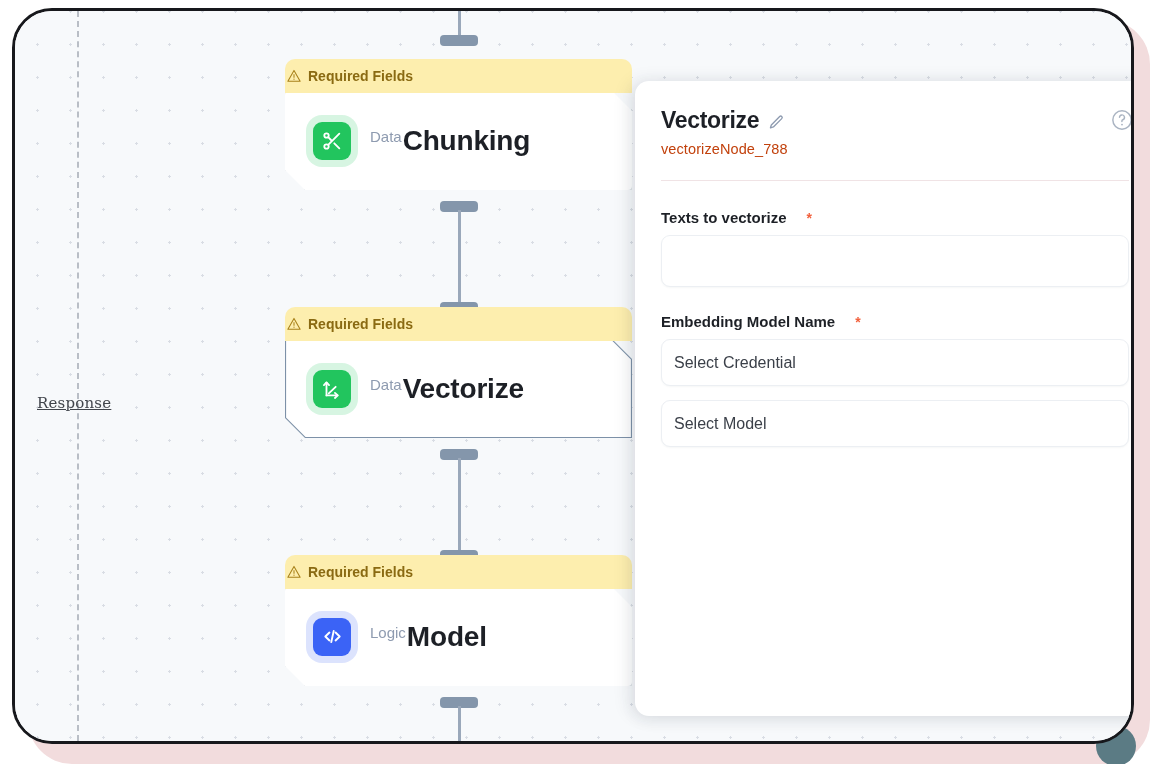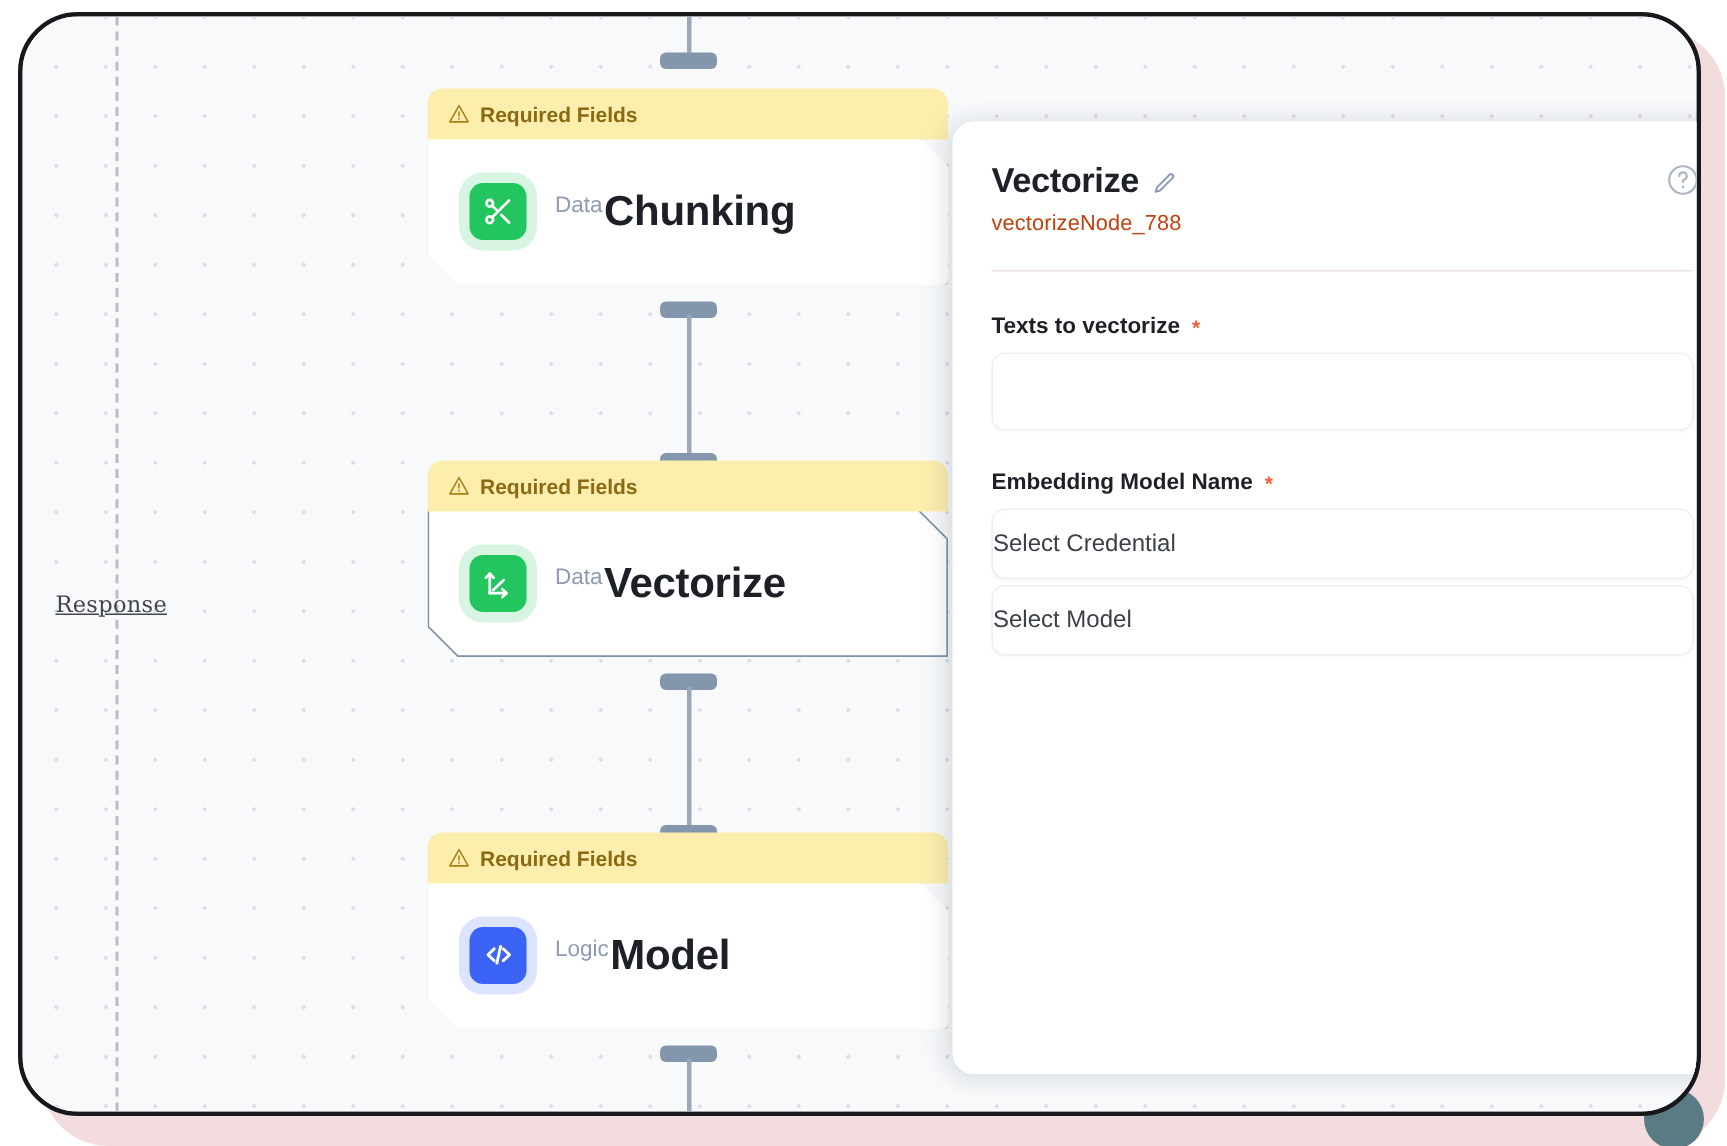--- a/index.html
+++ b/index.html
@@ -73,21 +73,21 @@
   
   .node { position: absolute; left: 270px; width: 347px; }
 
   .node-banner {
     height: 34px;
     background: #fdeeae;
     border-radius: 10px 10px 0 0;
     display: flex;
     align-items: center;
     gap: 7px;
-    padding: 0 14px;
+    padding: 0 2px;
     font-size: 14px;
     font-weight: 600;
     color: #8a6a12;
     position: relative;
     z-index: 1;
   }
   .warn-icon { display:block; width:14px; height:14px; flex:0 0 auto; }
 
   .node-card {
     position: relative;
@@ -190,21 +190,21 @@
   }
 
   .panel-body { padding: 28px 26px 0 26px; }
   .field-label {
     font-size: 15px;
     font-weight: 700;
     color: #1d2026;
     margin-bottom: 9px;
     display: flex;
     align-items: center;
-    gap: 8px;
+    gap: 20px;
   }
   .req-star { color: #f2603c; font-size: 14px; line-height: 1; }
 
   .textarea-box {
     width: 100%;
     height: 52px;
     border: 1px solid #eceff3;
     border-radius: 9px;
     background: #fff;
     box-shadow: 0 1px 2px rgba(30,40,60,.04);
@@ -213,27 +213,27 @@
   .field-block { margin-top: 26px; }
 
   .select-box {
     width: 100%;
     height: 47px;
     border: 1px solid #eceff3;
     border-radius: 9px;
     background: #fff;
     display: flex;
     align-items: center;
-    padding: 0 0;
+    padding: 0 12px;
     font-size: 16px;
     color: #3b4049;
     box-shadow: 0 1px 2px rgba(30,40,60,.04);
     cursor: pointer;
   }
-  .select-box + .select-box { margin-top: 4px; }
+  .select-box + .select-box { margin-top: 14px; }
 </style>
 </head>
 <body>
 
 <div id="root">
 
   <div class="rose-layer"></div>
   <div class="teal-dot"></div>
 
   <div class="frame">

